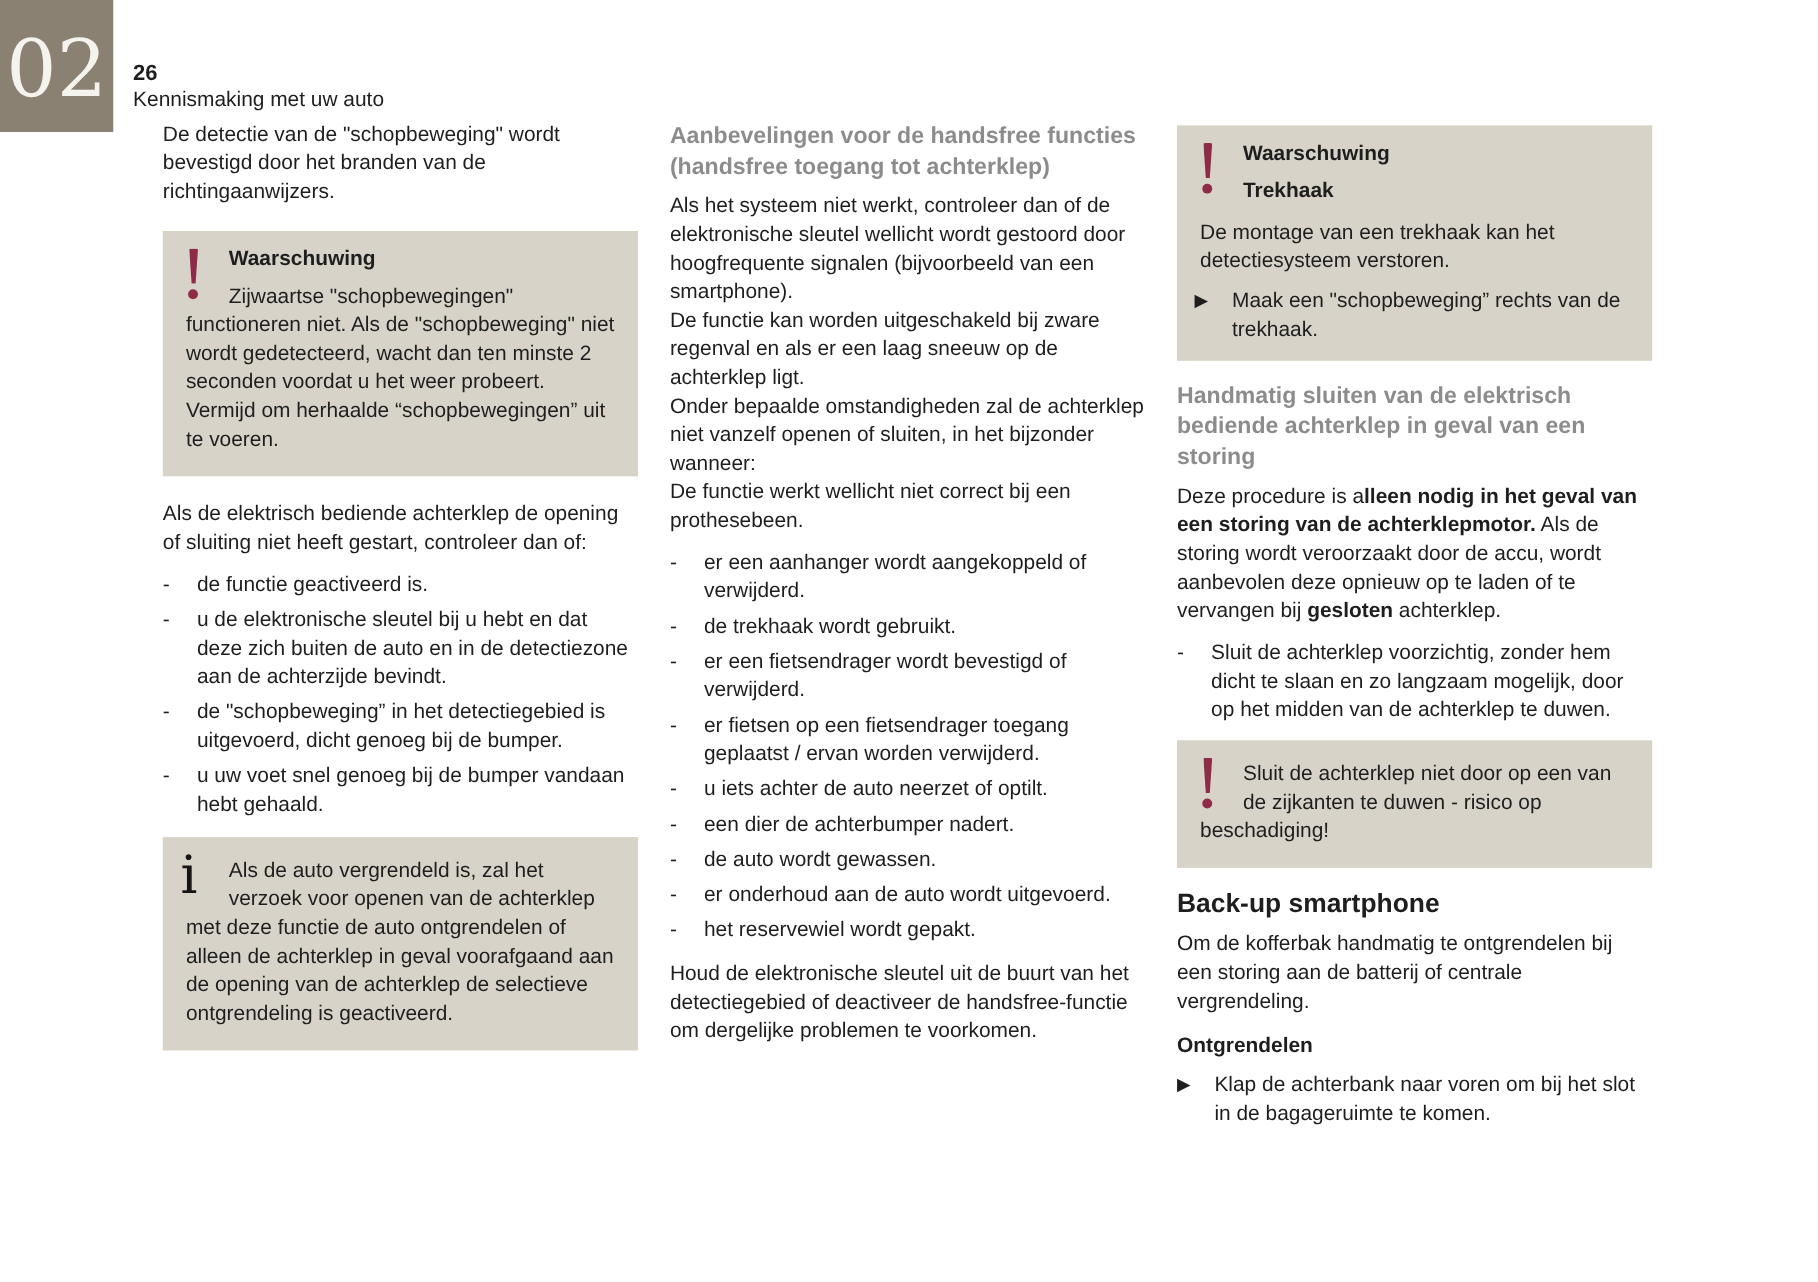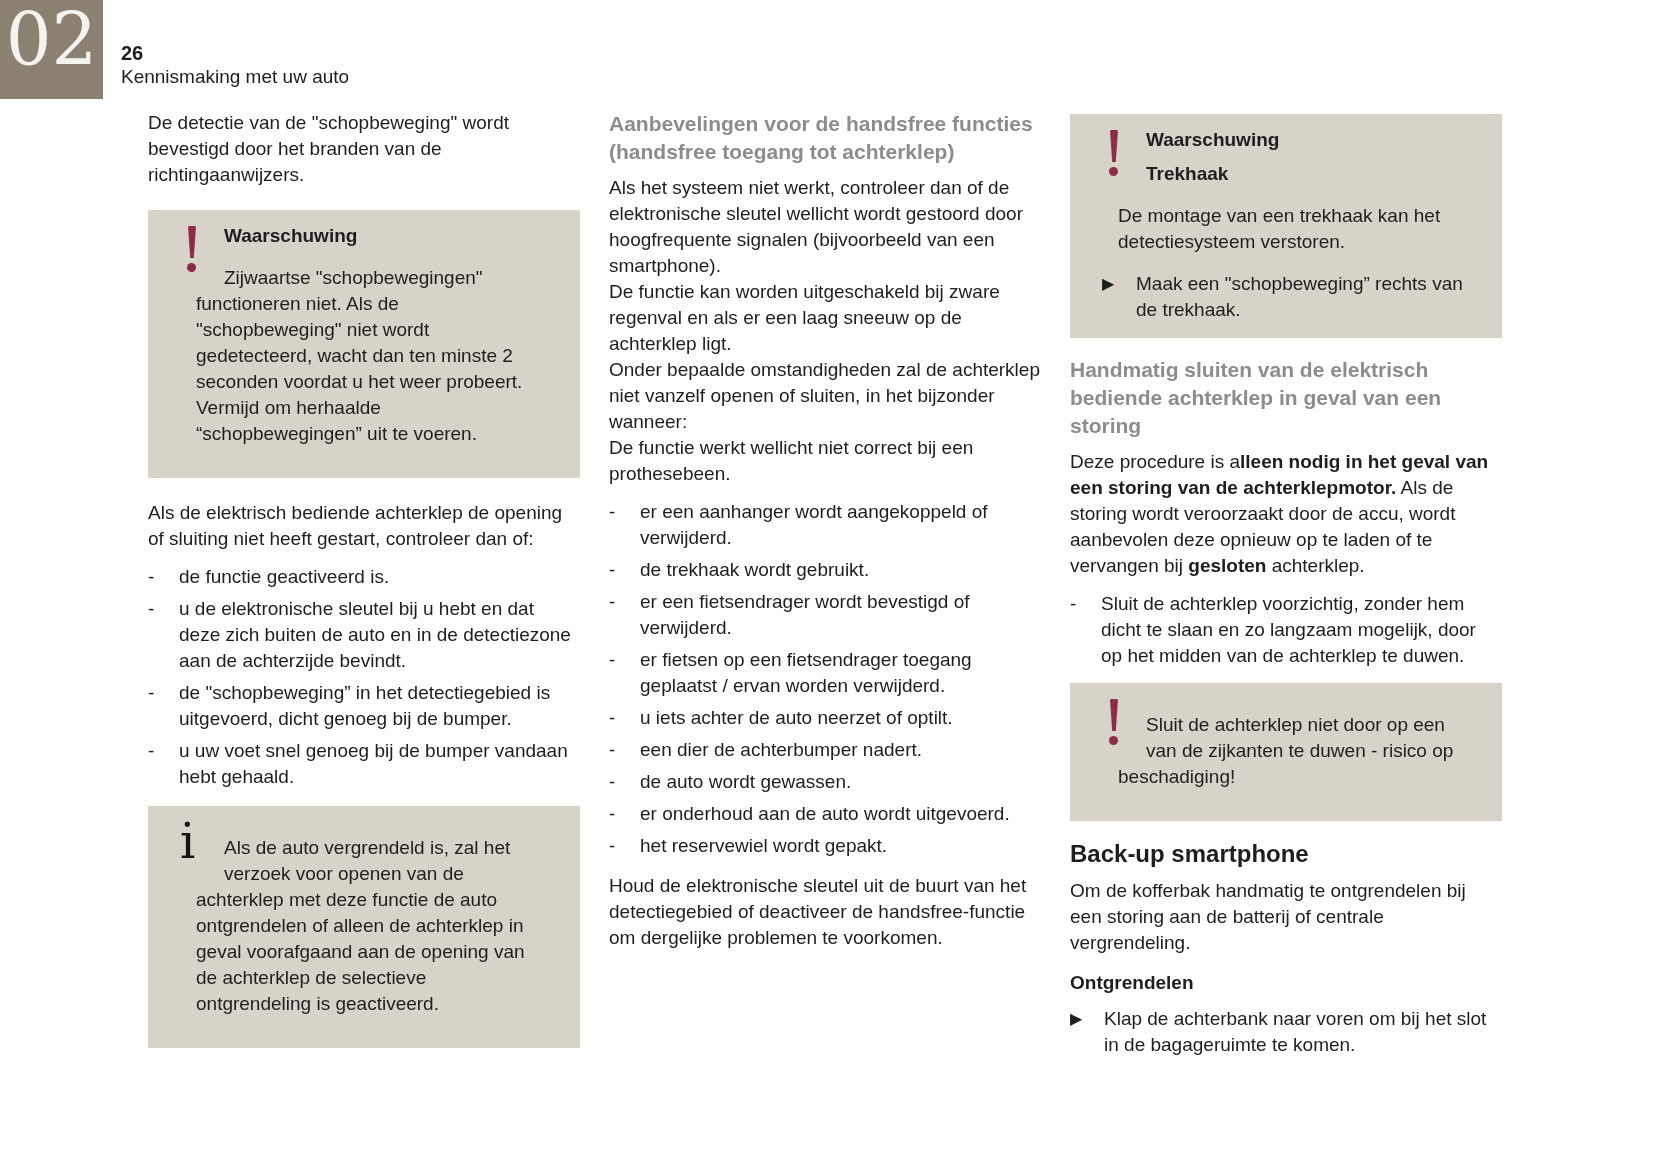--- a/index.html
+++ b/index.html
@@ -1,48 +1,48 @@
 <!DOCTYPE html>
 <html lang="nl"><head>
 <meta charset="utf-8">
 <style>
   html,body{margin:0;padding:0;background:#ffffff;}
   .page{position:relative;width:1653px;height:1165px;background:#ffffff;overflow:hidden;
         font-family:"Liberation Sans","DejaVu Sans",sans-serif;color:#1e1e1e;}
 
   
-  .badge{position:absolute;left:0;top:0;width:103px;height:99px;background:#8a8173;
-         display:flex;justify-content:center;}
+  .badge{position:absolute;left:0;top:0;width:103px;height:120px;background:#8a8173;
+         display:flex;align-items:center;justify-content:center;}
   .badge-text{font-family:"DejaVu Serif",serif;font-size:72px;line-height:1;color:#f5f3ee;margin-top:4px;}
 
   
-  .header{position:absolute;left:121px;top:42px;}
+  .header{position:absolute;left:121px;top:56px;}
   .page-num{font-size:20px;font-weight:bold;line-height:22px;}
   .section-title{font-size:19px;line-height:24px;margin-top:1px;}
 
   
   .cols{position:absolute;left:148px;top:110px;display:flex;gap:29px;align-items:flex-start;}
   .col{width:432px;}
 
   p{margin:0;font-size:19px;line-height:26px;}
   .mb12{margin-bottom:12px}.mb14{margin-bottom:14px}.mb16{margin-bottom:16px}
   .mb18{margin-bottom:18px}.mb22{margin-bottom:22px}.mt4{margin-top:4px}
   .mt10{margin-top:10px}.mt12{margin-top:12px}.mt14{margin-top:14px}
 
   
   .h-gray{font-size:21px;line-height:28px;font-weight:bold;color:#8c8c8c;margin:0 0 9px;}
   .h-big{font-size:24px;line-height:30px;font-weight:bold;color:#1e1e1e;margin:0 0 9px;}
   .h-sub{font-size:19px;line-height:26px;font-weight:bold;margin:12px 0 10px;}
 
   
-  .box{background:#d7d3c8;padding:13px 32px 15px;}
+  .box{background:#d7d3c8;padding:13px 16px 15px;}
   .box::after{content:"";display:block;clear:both;}
   .box-title{font-weight:bold;margin:0 0 8px;}
   .box-title.mb12{margin-bottom:12px;}
-  .box-p{margin:16px;}
+  .box-p{margin:5px;}
 
   
   .icon{float:left;width:44px;}
   .h50{height:50px}.h52{height:52px}.h60{height:60px}
   .excl .bar{display:block;width:10px;height:32px;margin:3px 0 0 7px;background:#8e2b49;
              clip-path:polygon(10% 0,90% 0,68% 100%,32% 100%);border-radius:3px;}
   .excl .dot{display:block;width:9px;height:9px;border-radius:50%;background:#8e2b49;margin:5px 0 0 7px;}
   .info-i{font-family:"DejaVu Serif",serif;font-size:48px;line-height:44px;color:#151515;}
 
   

